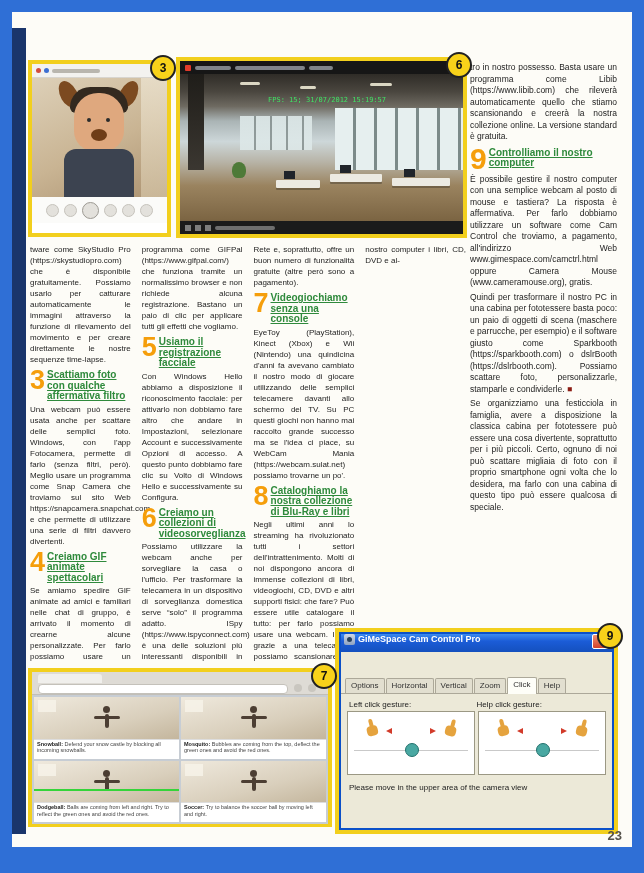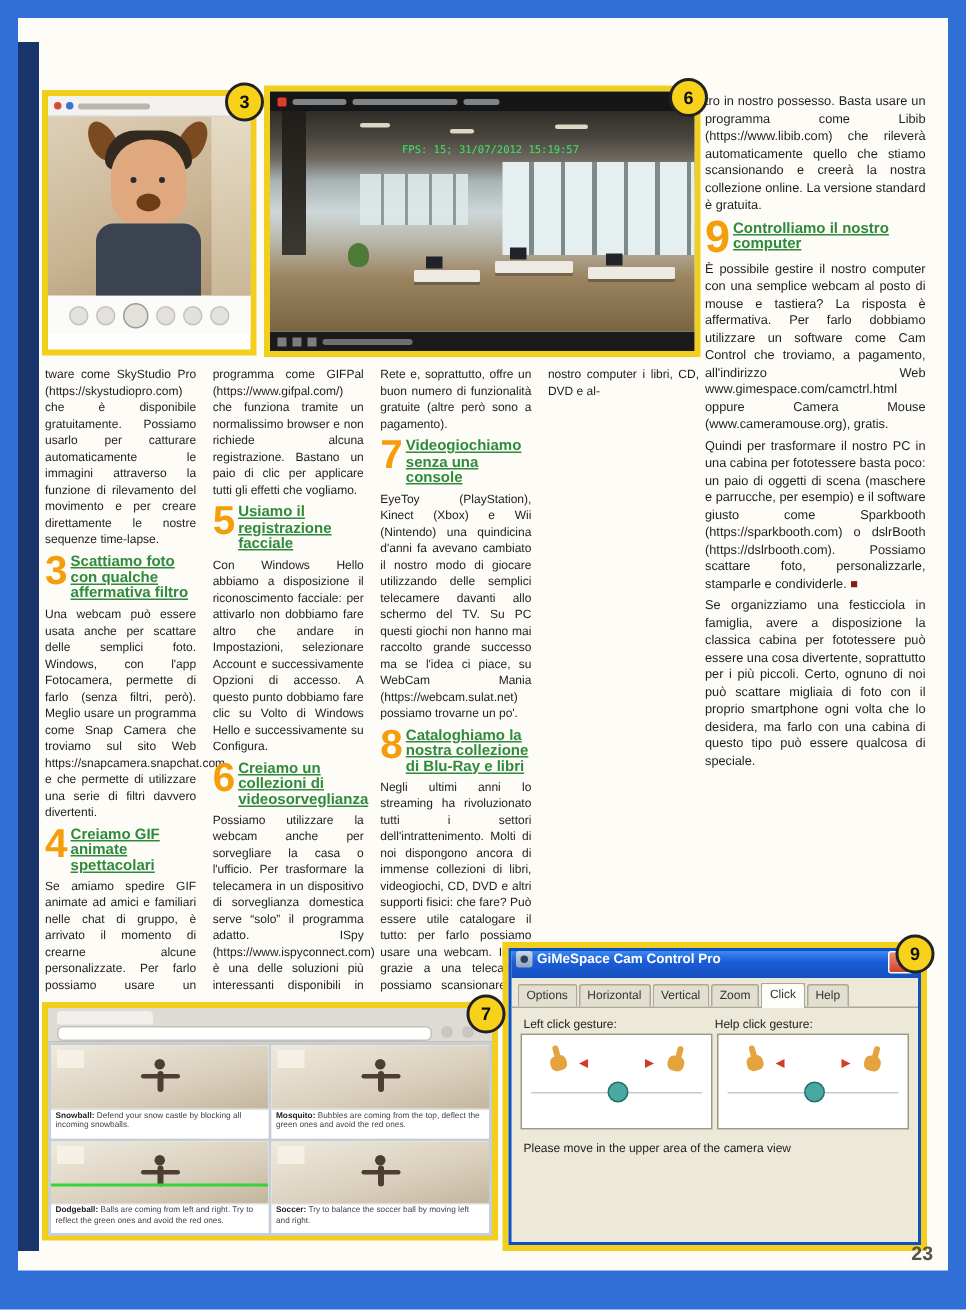--- a/index.html
+++ b/index.html
@@ -84,21 +84,21 @@
 
   
   .dialog-frame{left:323px;top:616px;width:283px;height:206px;}
   .xp-window{height:100%;border:2px solid #0b50c8;box-sizing:border-box;display:flex;flex-direction:column;background:#ece9d8;}
   .xp-title{height:18px;background:linear-gradient(180deg,#3b8bf0 0%,#1b5cd7 40%,#1450be 100%);display:flex;padding:0 3px;gap:3px;flex:0 0 auto;}
   .xp-icon{width:11px;height:11px;background:linear-gradient(#cfd8e8,#8fa3c0);border-radius:2px;position:relative;}
   .xp-icon::after{content:"";position:absolute;left:3px;top:3px;width:5px;height:5px;border-radius:50%;background:#27415f;}
   .xp-title-text{color:#fff;font:bold 9px "Liberation Sans",sans-serif;flex:1;white-space:nowrap;overflow:hidden;}
   .xp-close{width:15px;height:13px;background:linear-gradient(#f09072,#d2402a);border:1px solid #fff;border-radius:2px;color:#fff;font:bold 9px/11px "Liberation Sans",sans-serif;text-align:center;flex:0 0 auto;}
   .xp-tabs{display:flex;align-items:flex-end;padding:3px 4px 0;border-bottom:1px solid #aca899;gap:1px;flex:0 0 auto;}
-  .tab{font-size:8px;line-height:14px;height:14px;padding:0 5px;background:#e2dfd0;border:1px solid #aca899;border-bottom:none;border-radius:2px 2px 0 0;color:#333;}
+  .tab{font-size:8px;line-height:14px;height:14px;padding:0 5px;background:#e2dfd0;border:1px solid #aca899;border-bottom:none;border-radius:2px 2px 0 0;color:#333;margin-top:22px;}
   .tab.active{background:#fefef8;height:16px;margin-bottom:-1px;}
   .xp-body{flex:1;padding:6px 6px 4px;position:relative;}
   .glabels{display:flex;justify-content:space-between;font-size:8px;color:#222;margin:0 2px 2px;}
   .glabels span{width:152px;}
   .gpanels{display:flex;justify-content:space-between;}
   .gpanel{width:128px;height:64px;background:#fff;border:1px solid #9b9884;position:relative;box-sizing:border-box;}
   .gline{position:absolute;left:6px;right:6px;top:38px;border-top:1px solid #c9c9c9;}
   .gdot{position:absolute;left:57px;top:31px;width:12px;height:12px;border-radius:50%;background:#49a8a2;border:1px solid #23726d;}
   .hand{position:absolute;width:14px;height:17px;}
   .hand::before{content:"";position:absolute;bottom:0;left:2px;width:11px;height:10px;background:#e5a33e;border-radius:4px;}

